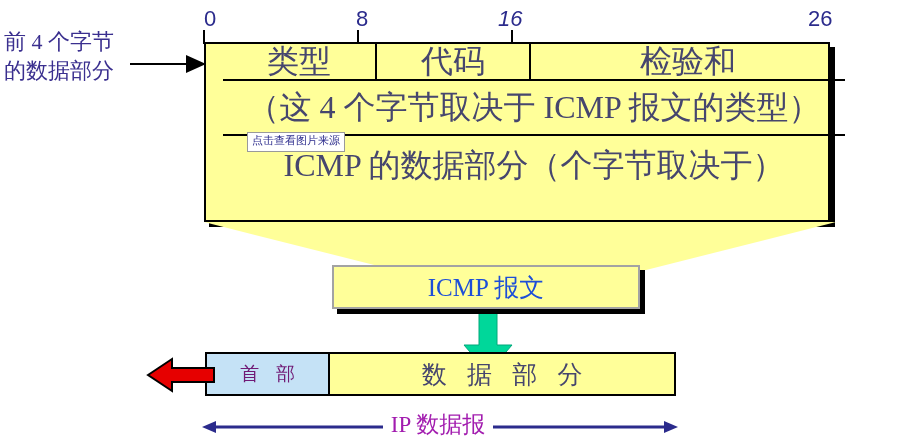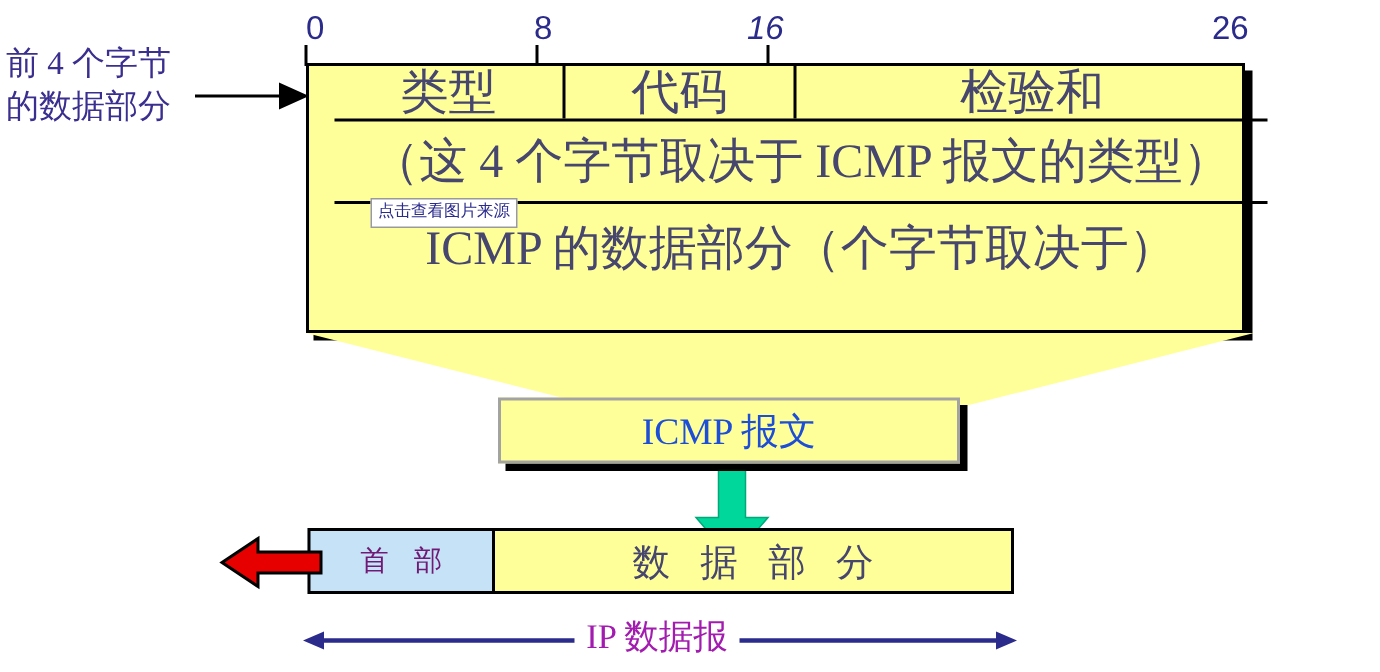--- a/index.html
+++ b/index.html
@@ -104,21 +104,21 @@
   
   #tooltip {
     left: 247px;
     top: 132px;
     background: #ffffff;
     border: 1px solid #9a9a9a;
     color: #2b2b8c;
     font-size: 11px;
     line-height: 13px;
     padding: 2px 4px 3px 4px;
-    font-family: Liberation Sans, sans-serif;
+    font-family: Liberation Mono, monospace;
     white-space: nowrap;
     z-index: 30;
   }
 
   
   #caption-arrow { left: 130px; top: 52px; }
 
   
   #funnel { left: 190px; top: 222px; z-index: 1; }
 

